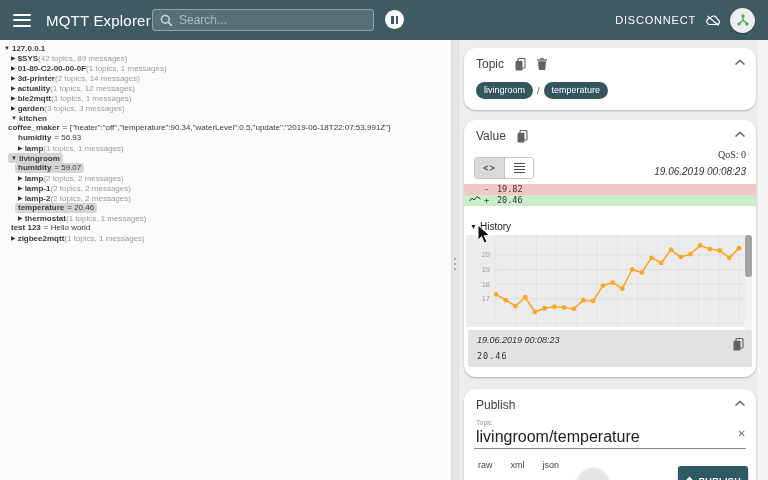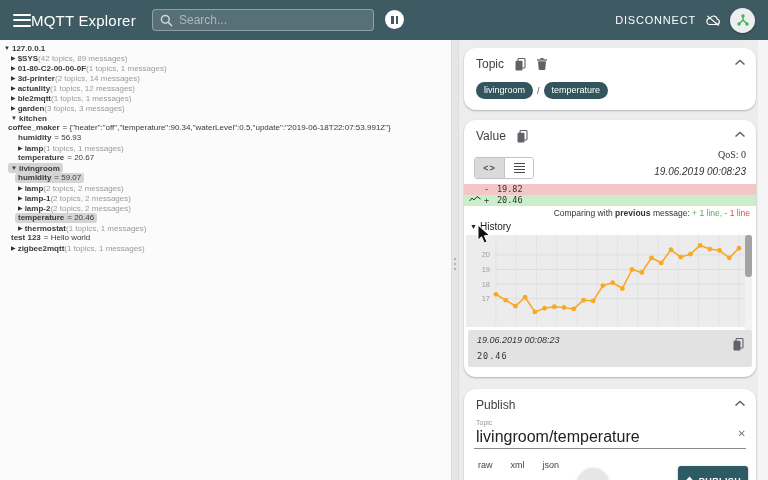--- a/index.html
+++ b/index.html
@@ -6,21 +6,21 @@
   html,body { width:768px; height:480px; overflow:hidden; background:#fff;
     font-family:"Liberation Sans","DejaVu Sans",sans-serif; }
   .mono { font-family:"DejaVu Sans Mono",monospace; }
 
   
   #appbar { position:absolute; left:0; top:0; width:768px; height:40px;
     background:#3e5a63; display:flex; align-items:center; z-index:5; }
   .menu-btn { margin-left:13px; width:18px; height:13px; display:flex; flex-direction:column;
     justify-content:space-between; cursor:pointer; }
   .menu-btn span { display:block; height:2px; background:#fff; border-radius:1px; }
-  .app-title { color:#fff; font-size:15px; letter-spacing:.2px; }
+  .app-title { margin-left:15px; color:#fff; font-size:15px; letter-spacing:.2px; }
   .searchbox { position:absolute; left:152px; top:9px; width:222px; height:22px;
     background:rgba(255,255,255,.13); border:1px solid rgba(255,255,255,.35);
     border-radius:4px; display:flex; align-items:center; }
   .searchbox svg { margin:0 6px 0 7px; }
   .searchbox input { flex:1; background:transparent; border:none; outline:none;
     color:#e3eaec; font-size:12px; }
   .searchbox input::placeholder { color:#a9b8bd; }
   .pause-btn { position:absolute; left:385px; top:10px; width:19px; height:19px;
     border-radius:50%; background:#fff; display:flex; align-items:center; justify-content:center; gap:2px; }
   .pause-btn i { display:block; width:2.5px; height:8px; background:#3e5a63; }
@@ -170,21 +170,20 @@
       <div class="trow" style="padding-left: 11px;"><span class="twrap"><span class="arr">▶</span><span class="tname">$SYS</span><span class="tsuf">(42 topics, 89 messages)</span></span></div>
       <div class="trow" style="padding-left: 11px;"><span class="twrap"><span class="arr">▶</span><span class="tname">01-80-C2-00-00-0F</span><span class="tsuf">(1 topics, 1 messages)</span></span></div>
       <div class="trow" style="padding-left: 11px;"><span class="twrap"><span class="arr">▶</span><span class="tname">3d-printer</span><span class="tsuf">(2 topics, 14 messages)</span></span></div>
       <div class="trow" style="padding-left: 11px;"><span class="twrap"><span class="arr">▶</span><span class="tname">actuality</span><span class="tsuf">(1 topics, 12 messages)</span></span></div>
       <div class="trow" style="padding-left: 11px;"><span class="twrap"><span class="arr">▶</span><span class="tname">ble2mqtt</span><span class="tsuf">(1 topics, 1 messages)</span></span></div>
       <div class="trow" style="padding-left: 11px;"><span class="twrap"><span class="arr">▶</span><span class="tname">garden</span><span class="tsuf">(3 topics, 3 messages)</span></span></div>
       <div class="trow" style="padding-left: 11px;"><span class="twrap"><span class="arr">▼</span><span class="tname">kitchen</span></span></div>
       <div class="trow" style="padding-left: 8px;"><span class="twrap"><span class="tname">coffee_maker</span><span class="tval">= {"heater":"off","temperature":90.34,"waterLevel":0.5,"update":"2019-06-18T22:07:53.991Z"}</span></span></div>
       <div class="trow" style="padding-left: 18px;"><span class="twrap"><span class="tname">humidity</span><span class="tval">= 56.93</span></span></div>
       <div class="trow" style="padding-left: 18px;"><span class="twrap"><span class="arr">▶</span><span class="tname">lamp</span><span class="tsuf">(1 topics, 1 messages)</span></span></div>
-      <div class="trow" style="padding-left: 18px;"><span class="twrap"><span class="tname">temperature</span><span class="tval">= 20.67</span></span></div>
       <div class="trow" style="padding-left: 11px;"><span class="twrap hl"><span class="arr">▼</span><span class="tname">livingroom</span></span></div>
       <div class="trow" style="padding-left: 18px;"><span class="twrap hl"><span class="tname">humidity</span><span class="tval">= 59.07</span></span></div>
       <div class="trow" style="padding-left: 18px;"><span class="twrap"><span class="arr">▶</span><span class="tname">lamp</span><span class="tsuf">(2 topics, 2 messages)</span></span></div>
       <div class="trow" style="padding-left: 18px;"><span class="twrap"><span class="arr">▶</span><span class="tname">lamp-1</span><span class="tsuf">(2 topics, 2 messages)</span></span></div>
       <div class="trow" style="padding-left: 18px;"><span class="twrap"><span class="arr">▶</span><span class="tname">lamp-2</span><span class="tsuf">(2 topics, 2 messages)</span></span></div>
       <div class="trow" style="padding-left: 18px;"><span class="twrap hl"><span class="tname">temperature</span><span class="tval">= 20.46</span></span></div>
       <div class="trow" style="padding-left: 18px;"><span class="twrap"><span class="arr">▶</span><span class="tname">thermostat</span><span class="tsuf">(1 topics, 1 messages)</span></span></div>
       <div class="trow" style="padding-left: 11px;"><span class="twrap"><span class="tname">test 123</span><span class="tval">= Hello world</span></span></div>
       <div class="trow" style="padding-left: 11px;"><span class="twrap"><span class="arr">▶</span><span class="tname">zigbee2mqtt</span><span class="tsuf">(1 topics, 1 messages)</span></span></div>
     </div>
@@ -260,21 +259,20 @@
         <span>19.82</span>
       </div>
       <div class="diff-row diff-added">
         <span class="dicon"><svg width="12" height="8" viewBox="0 0 12 8">
               <polyline points="0.5,6 3,3 5,5 8,1.5 11.5,4" stroke="#333" stroke-width="1" fill="none"></polyline>
             </svg></span>
         <span class="dsign">+</span>
         <span>20.46</span>
       </div>
     </div>
-    <div class="compare"><span class="seg-normal">Comparing with </span><span class="seg-bold">previous</span><span class="seg-normal"> message: </span><span class="seg-added">+ 1 line,</span><span class="seg-removed"> - 1 line</span></div>
 
     <div class="hist-label">
       <span class="harr">▼</span><span>History</span>
     </div>
 
     <div id="chart-wrap">
       <svg id="chart-svg" width="280" height="92">
           <line x1="30" y1="0" x2="30" y2="90" stroke="#e3e3e3" stroke-width="1"></line>
           <line x1="50.25" y1="0" x2="50.25" y2="90" stroke="#e3e3e3" stroke-width="1"></line>
           <line x1="70.5" y1="0" x2="70.5" y2="90" stroke="#e3e3e3" stroke-width="1"></line>

